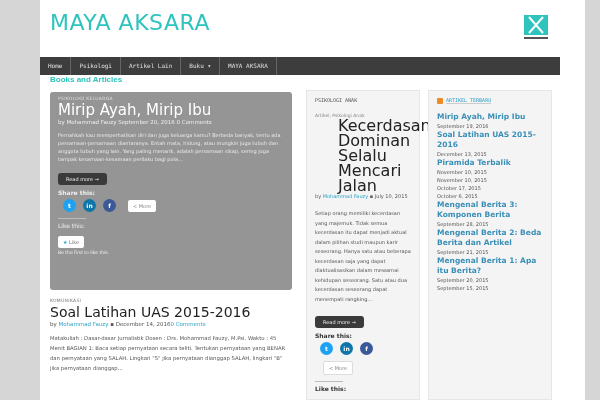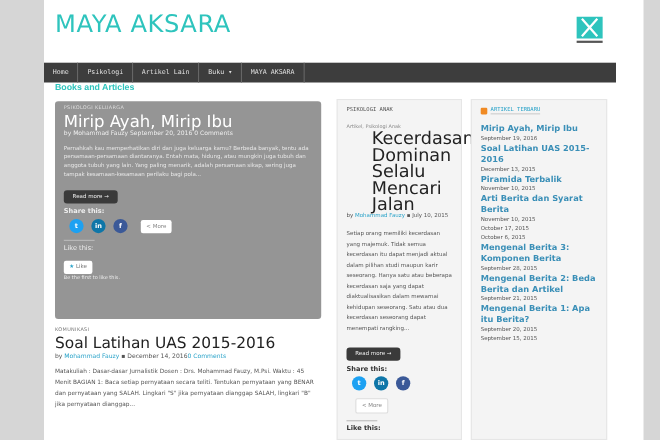--- a/index.html
+++ b/index.html
@@ -123,21 +123,20 @@
       <div class="rss-icon"></div>
       <div class="rss-text">ARTIKEL TERBARU</div>
     </div>
     <div class="rp-list">
       <div class="rp-title">Mirip Ayah, Mirip Ibu</div>
       <div class="rp-date">September 19, 2016</div>
       <div class="rp-title">Soal Latihan UAS 2015-2016</div>
       <div class="rp-date">December 13, 2015</div>
       <div class="rp-title">Piramida Terbalik</div>
       <div class="rp-date">November 10, 2015</div>
-      <div class="rp-title">Arti Berita dan Syarat Berita</div>
       <div class="rp-date">November 10, 2015</div>
       <div class="rp-date">October 17, 2015</div>
       <div class="rp-date">October 6, 2015</div>
       <div class="rp-title">Mengenal Berita 3: Komponen Berita</div>
       <div class="rp-date">September 28, 2015</div>
       <div class="rp-title">Mengenal Berita 2: Beda Berita dan Artikel</div>
       <div class="rp-date">September 21, 2015</div>
       <div class="rp-title">Mengenal Berita 1: Apa itu Berita?</div>
       <div class="rp-date">September 20, 2015</div>
       <div class="rp-date">September 15, 2015</div>

